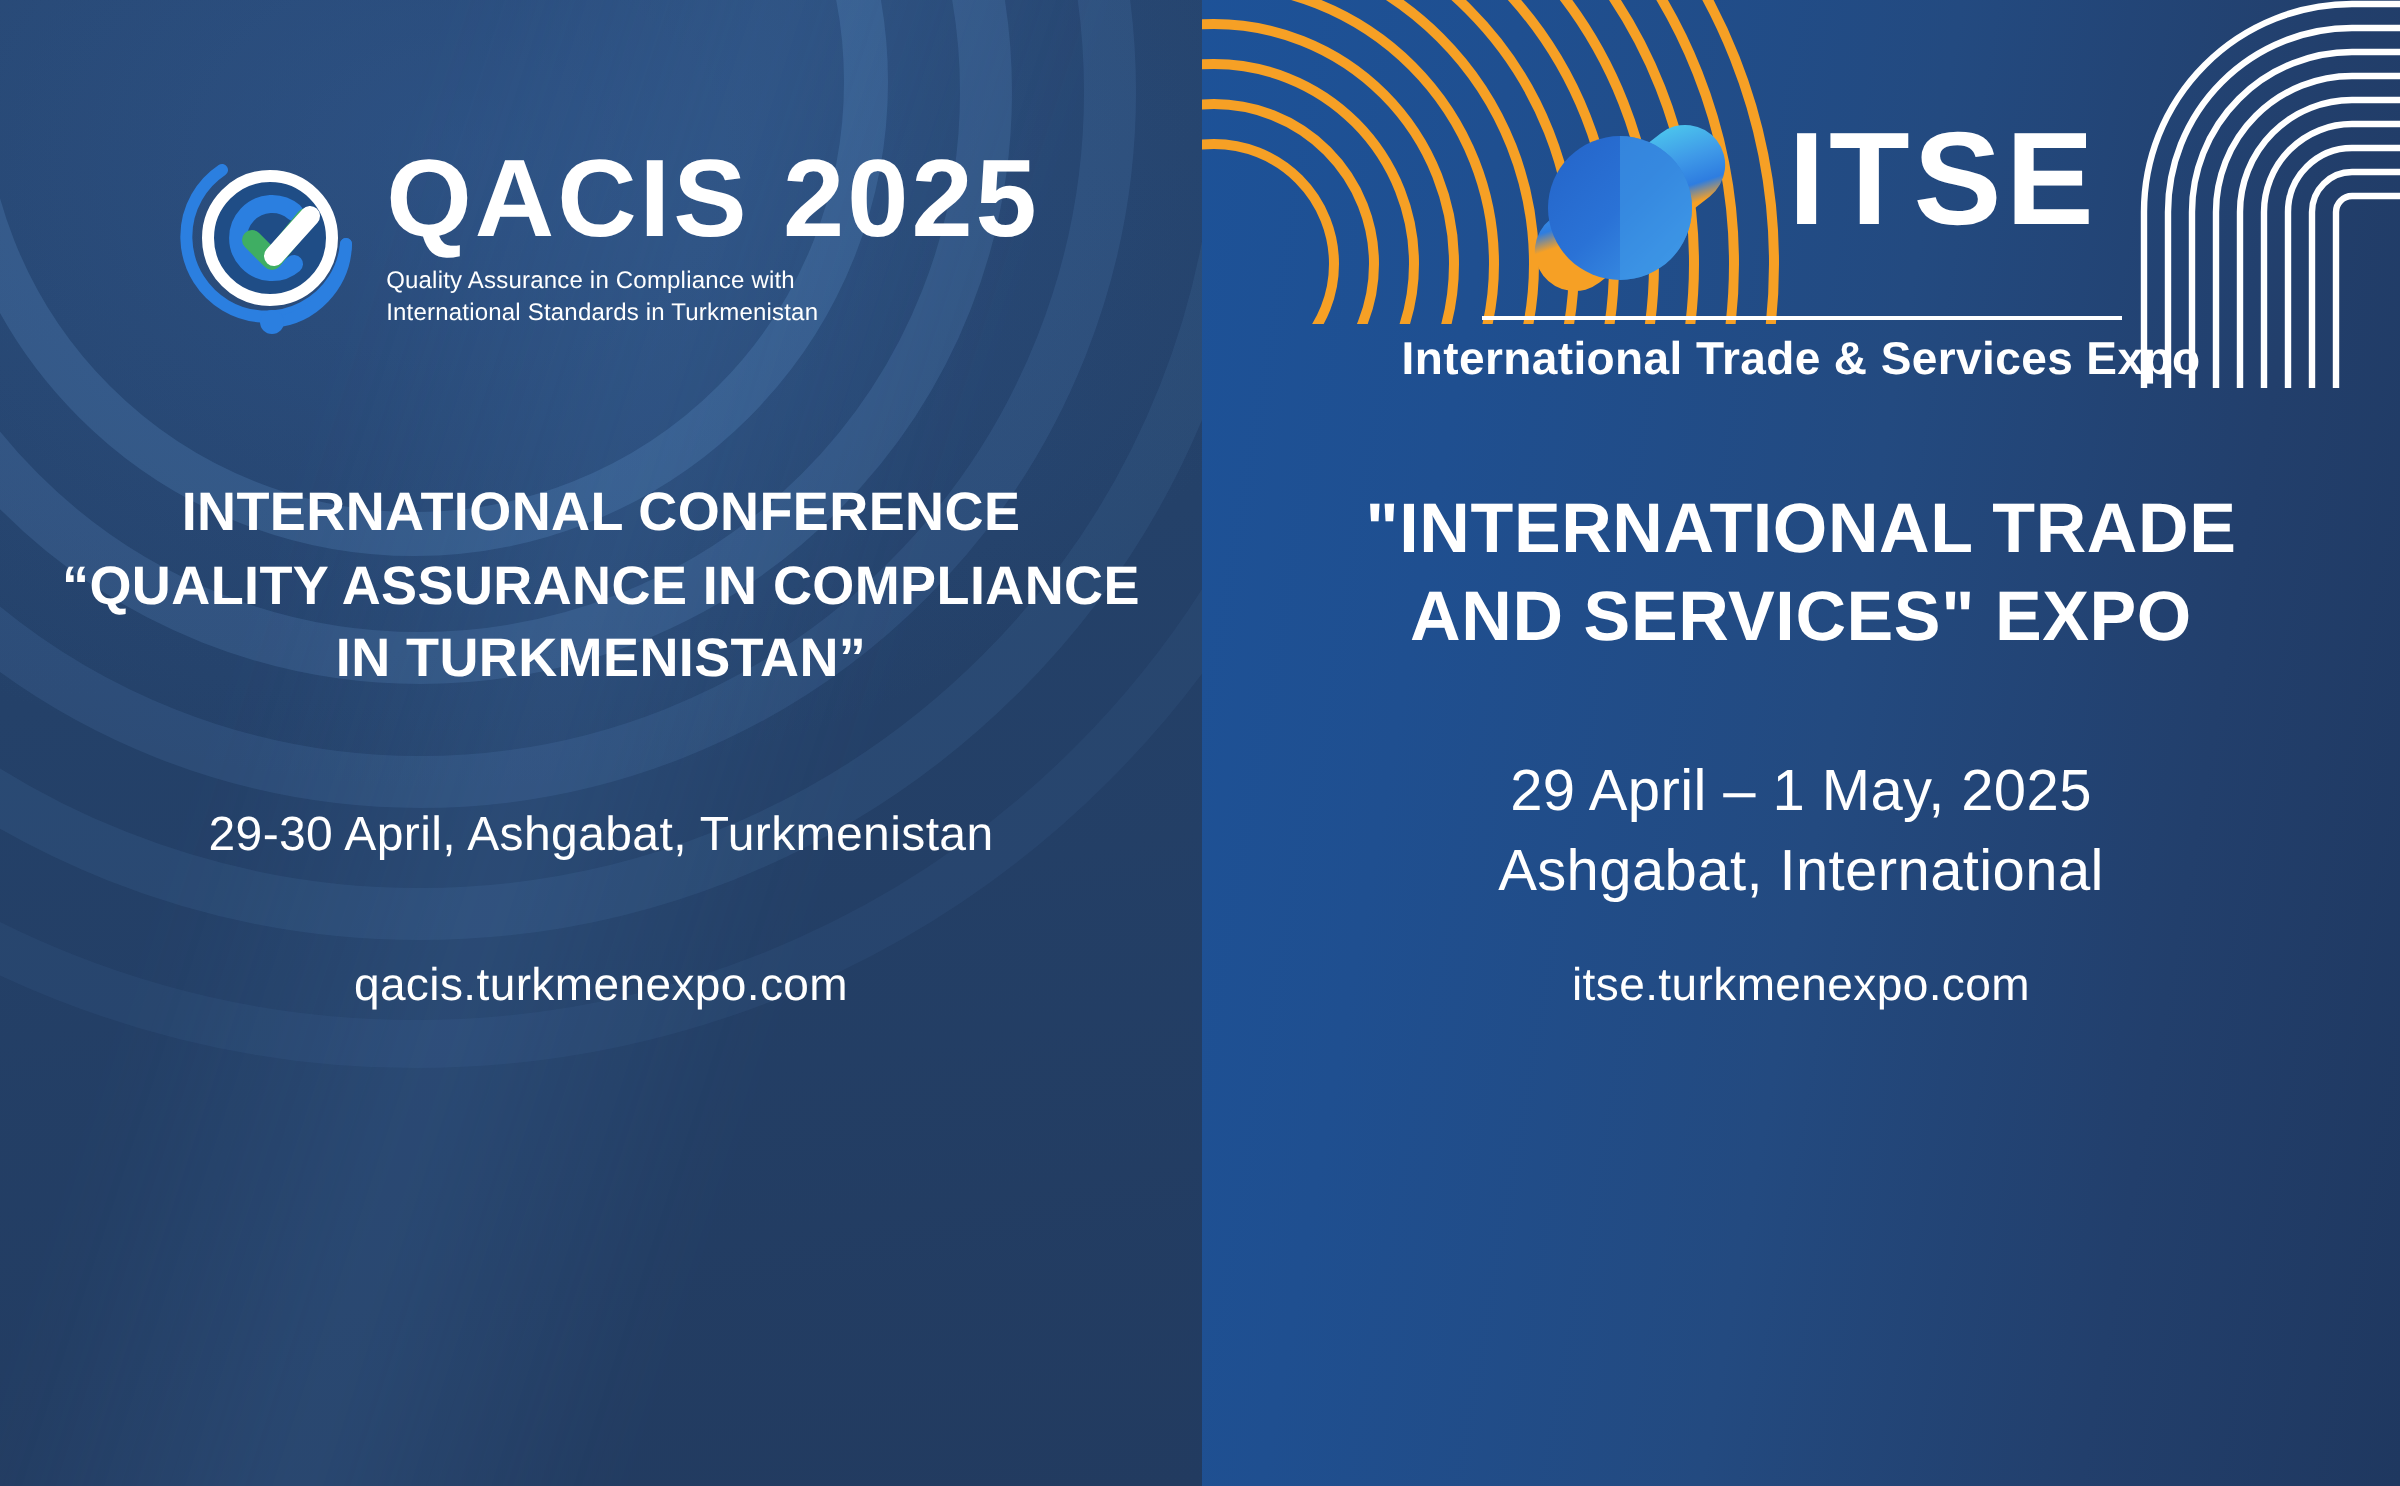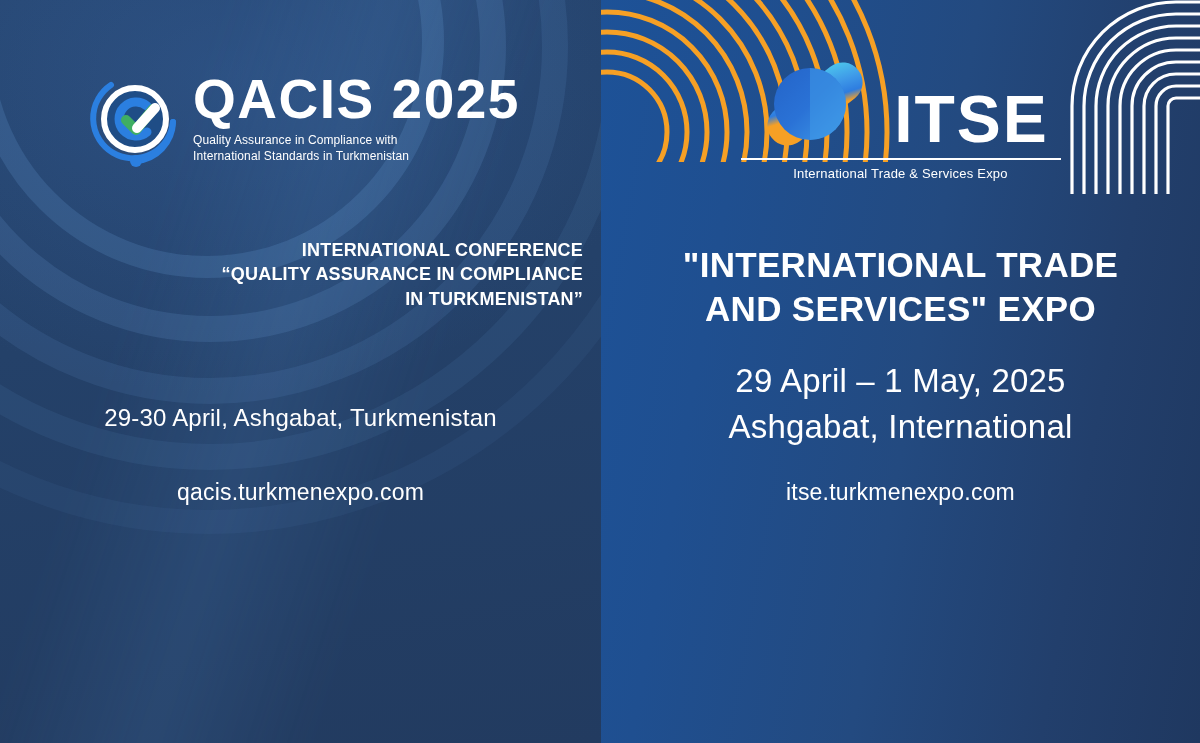--- a/index.html
+++ b/index.html
@@ -102,23 +102,23 @@
     color: #ffffff;
     line-height: 1.28;
     letter-spacing: 0.1px;
   }
 
   
   #qacis-headline {
     position: absolute;
     left: 0; right: 0;
     top: 238px;
-    text-align: right;
-    color: #ffffff;
-    font-size: 18px;
+    text-align: center;
+    color: #ffffff;
+    font-size: 27px;
     font-weight: 700;
     line-height: 1.36;
     letter-spacing: 0.2px;
     padding: 0 18px;
   }
   #qacis-headline .hl-line { display: block; white-space: nowrap; }
   #qacis-dateline {
     position: absolute;
     left: 0; right: 0;
     top: 392px;
@@ -144,64 +144,64 @@
   #itse-logo-block {
     position: absolute;
     left: 0; right: 0;
     top: 58px;
     display: flex;
     flex-direction: column;
     align-items: center;
   }
   #itse-top-row {
     display: flex;
-    align-items: flex-end;
+    align-items: flex-start;
     gap: 16px;
   }
   #itse-mark { width: 126px; height: 92px; flex: 0 0 auto; }
   #itse-title {
     font-size: 66px;
     font-weight: 700;
     color: #ffffff;
     letter-spacing: 2px;
     line-height: 0.94;
   }
   #itse-rule {
     width: 320px;
     height: 2px;
     background: #ffffff;
     margin: 8px 0 6px 0;
   }
   #itse-sub {
-    font-size: 13px;
-    font-weight: 400;
+    font-size: 23px;
+    font-weight: 700;
     color: #ffffff;
     letter-spacing: 0.2px;
   }
 
   
   #itse-headline {
     position: absolute;
     left: 0; right: 0;
     top: 243px;
     text-align: center;
     color: #ffffff;
     font-size: 35px;
     font-weight: 700;
     line-height: 1.27;
     letter-spacing: 0.3px;
   }
   #itse-headline .hl-line { display: block; white-space: nowrap; }
   #itse-dateline {
     position: absolute;
     left: 0; right: 0;
-    top: 358px;
-    text-align: center;
-    color: #ffffff;
-    font-size: 33px;
+    top: 376px;
+    text-align: center;
+    color: #ffffff;
+    font-size: 29px;
     font-weight: 400;
     line-height: 1.38;
     letter-spacing: 0.2px;
   }
   #itse-dateline .dl-line { display: block; }
   #itse-url {
     position: absolute;
     left: 0; right: 0;
     top: 479px;
     text-align: center;

